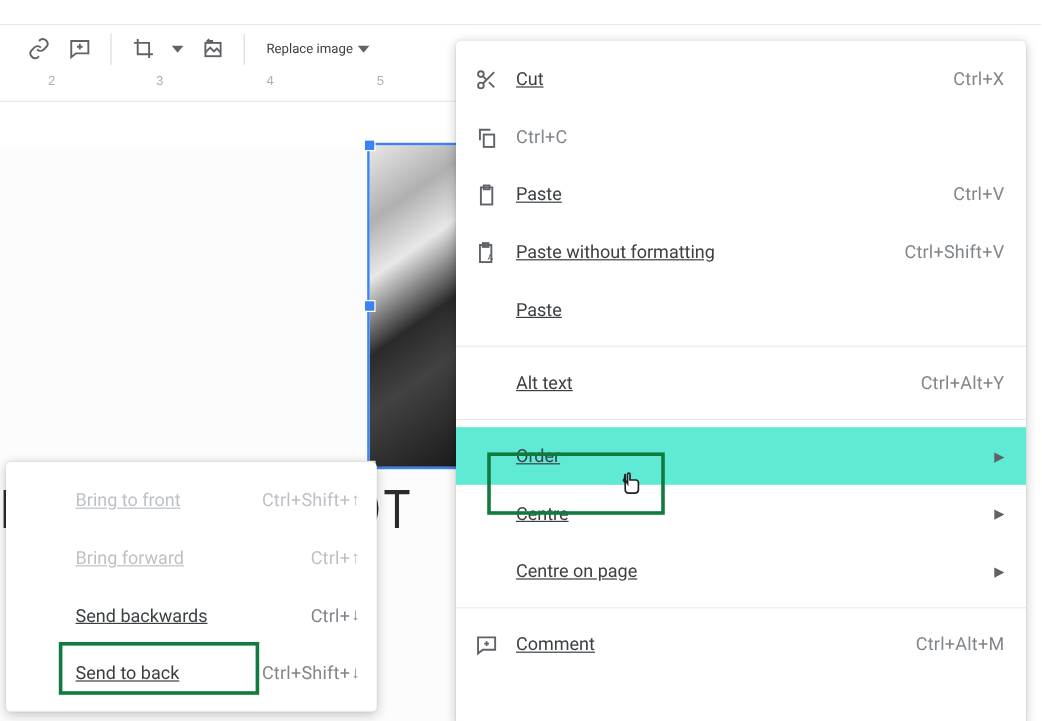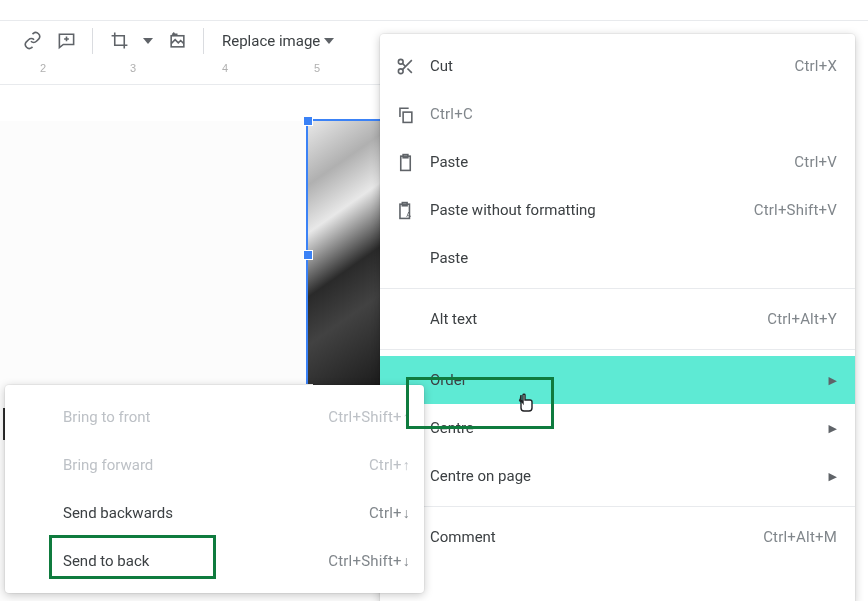--- a/index.html
+++ b/index.html
@@ -33,21 +33,21 @@
   }
   .tb-btn {
     width: 28px;
     height: 28px;
     display: flex;
     align-items: center;
     justify-content: center;
     color: #5f6368;
   }
   .tb-drop {
-    font-size: 15px;
+    font-size: 11px;
     color: #3c4043;
     display: flex;
     align-items: center;
     gap: 4px;
     padding: 0 6px;
   }
   .ruler {
     position: absolute;
     top: 62px;
     left: 0;
@@ -130,20 +130,21 @@
   .ctx-ico {
     width: 34px;
     display: flex;
     align-items: center;
     justify-content: flex-start;
     color: #5f6368;
   }
   .ctx-label {
     flex: 1;
     color: #3c4043;
+    text-decoration: underline;
   }
   .ctx-short {
     color: #80868b;
     font-size: 15px;
     letter-spacing: 0.2px;
     display: flex;
     align-items: center;
     gap: 1px;
   }
   .ctx-arrow {
@@ -158,21 +159,21 @@
   }
   .menu-main {
     top: 34px;
     left: 380px;
     width: 475px;
     height: 570px;
   }
   .menu-sub {
     top: 385px;
     left: 5px;
-    width: 419px;
+    width: 309px;
     padding: 8px 0;
   }
   .menu-sub .ctx-row { height: 48px; padding: 0 14px 0 18px; }
   .menu-sub .ctx-label { padding-left: 40px; }
   .disabled .ctx-label,
   .disabled .ctx-short { color: #bdc1c6; }
   .box-green {
     position: absolute;
     border: 3px solid #0f7b3e;
     pointer-events: none;

